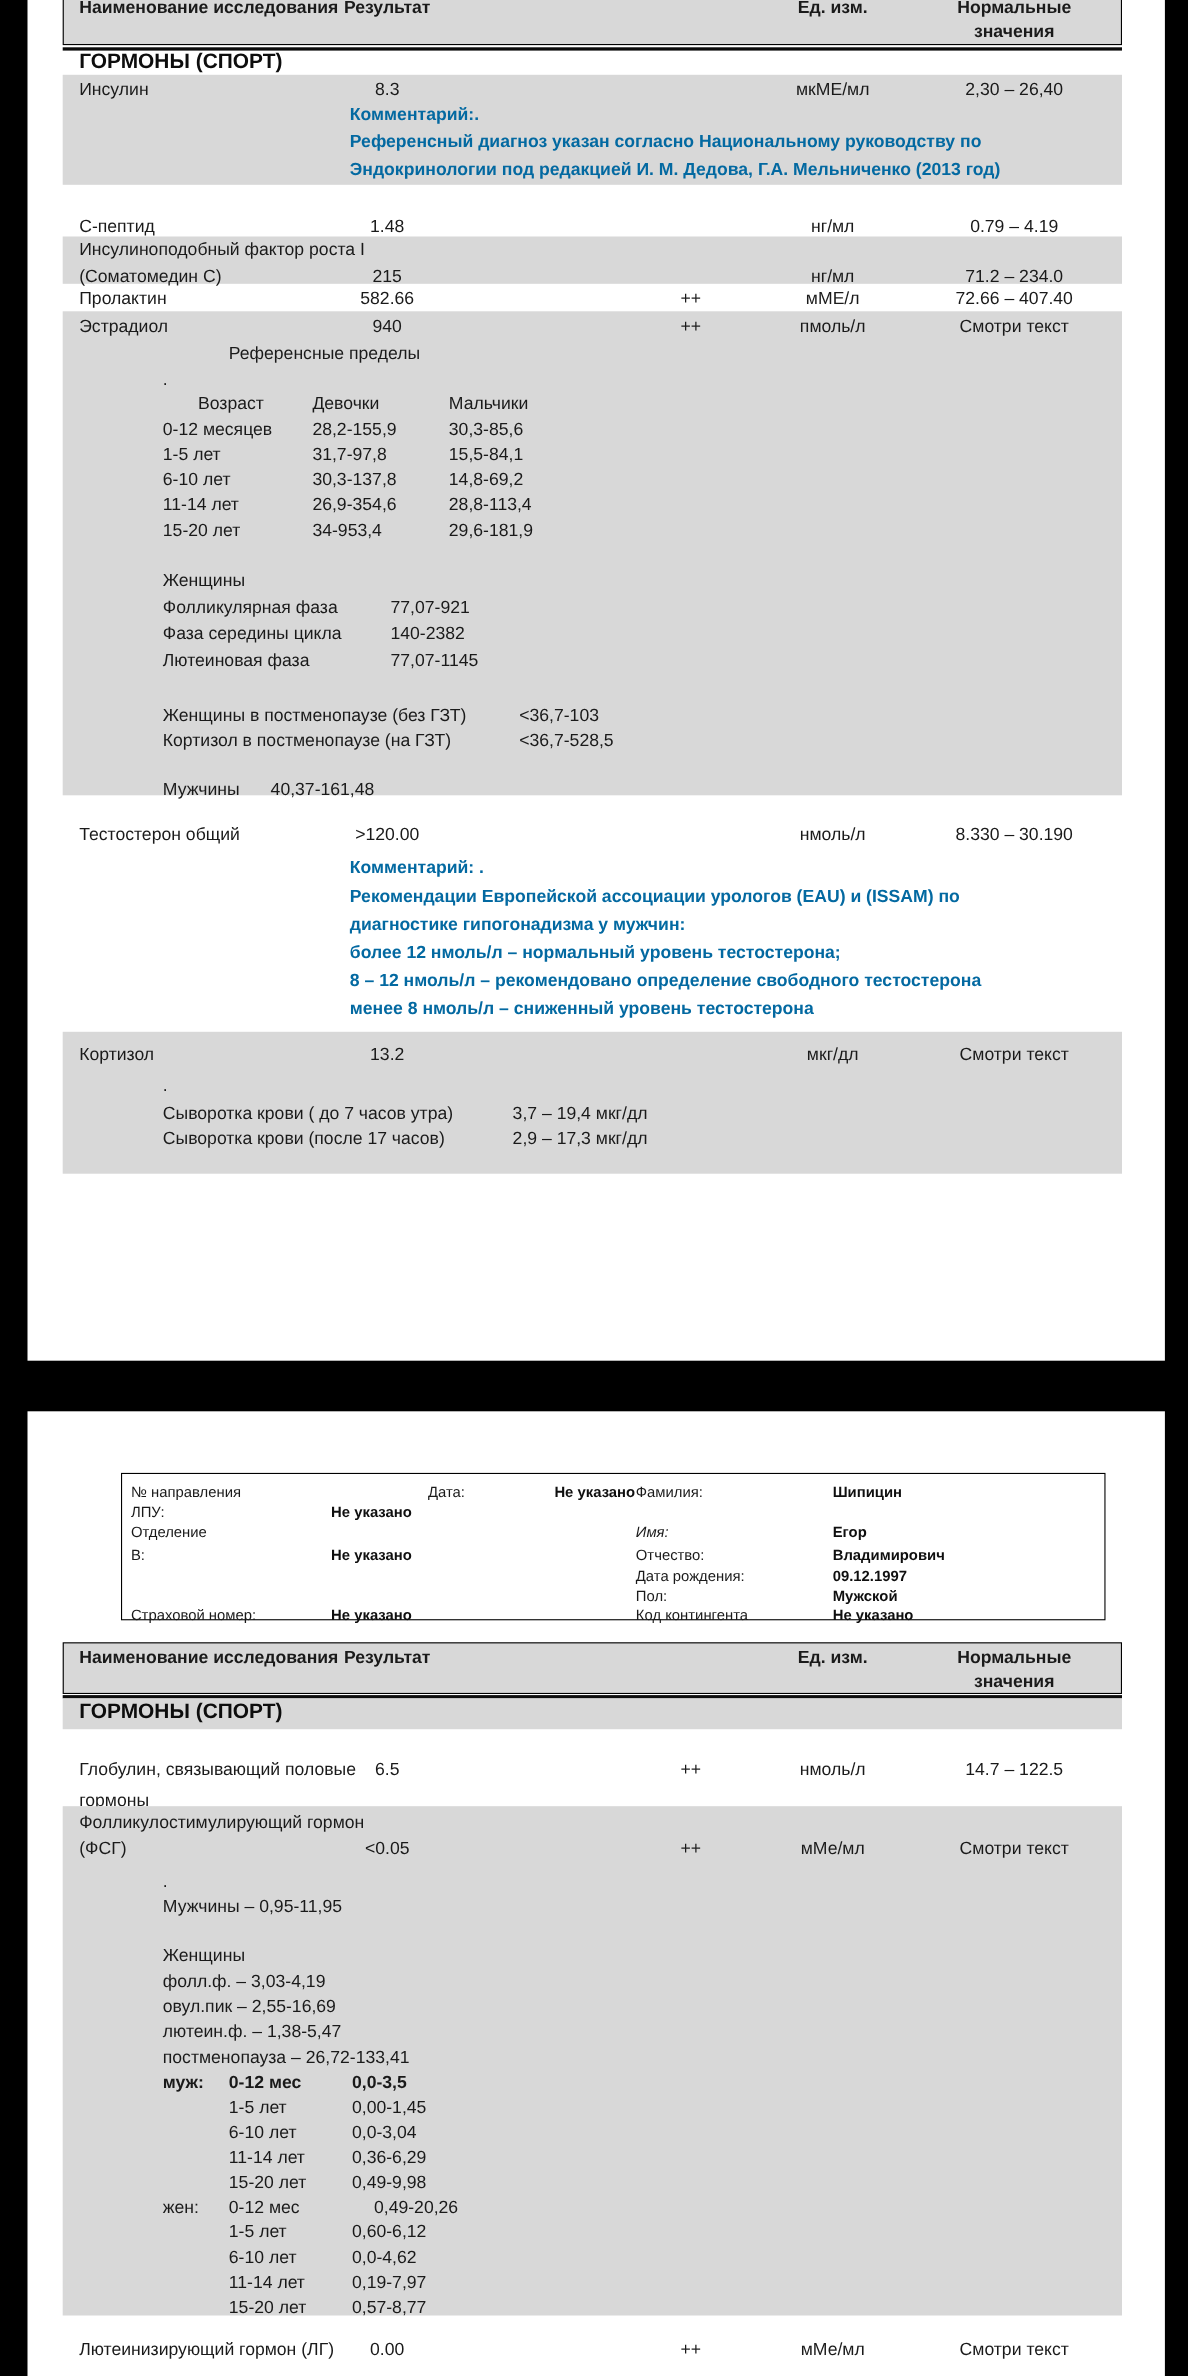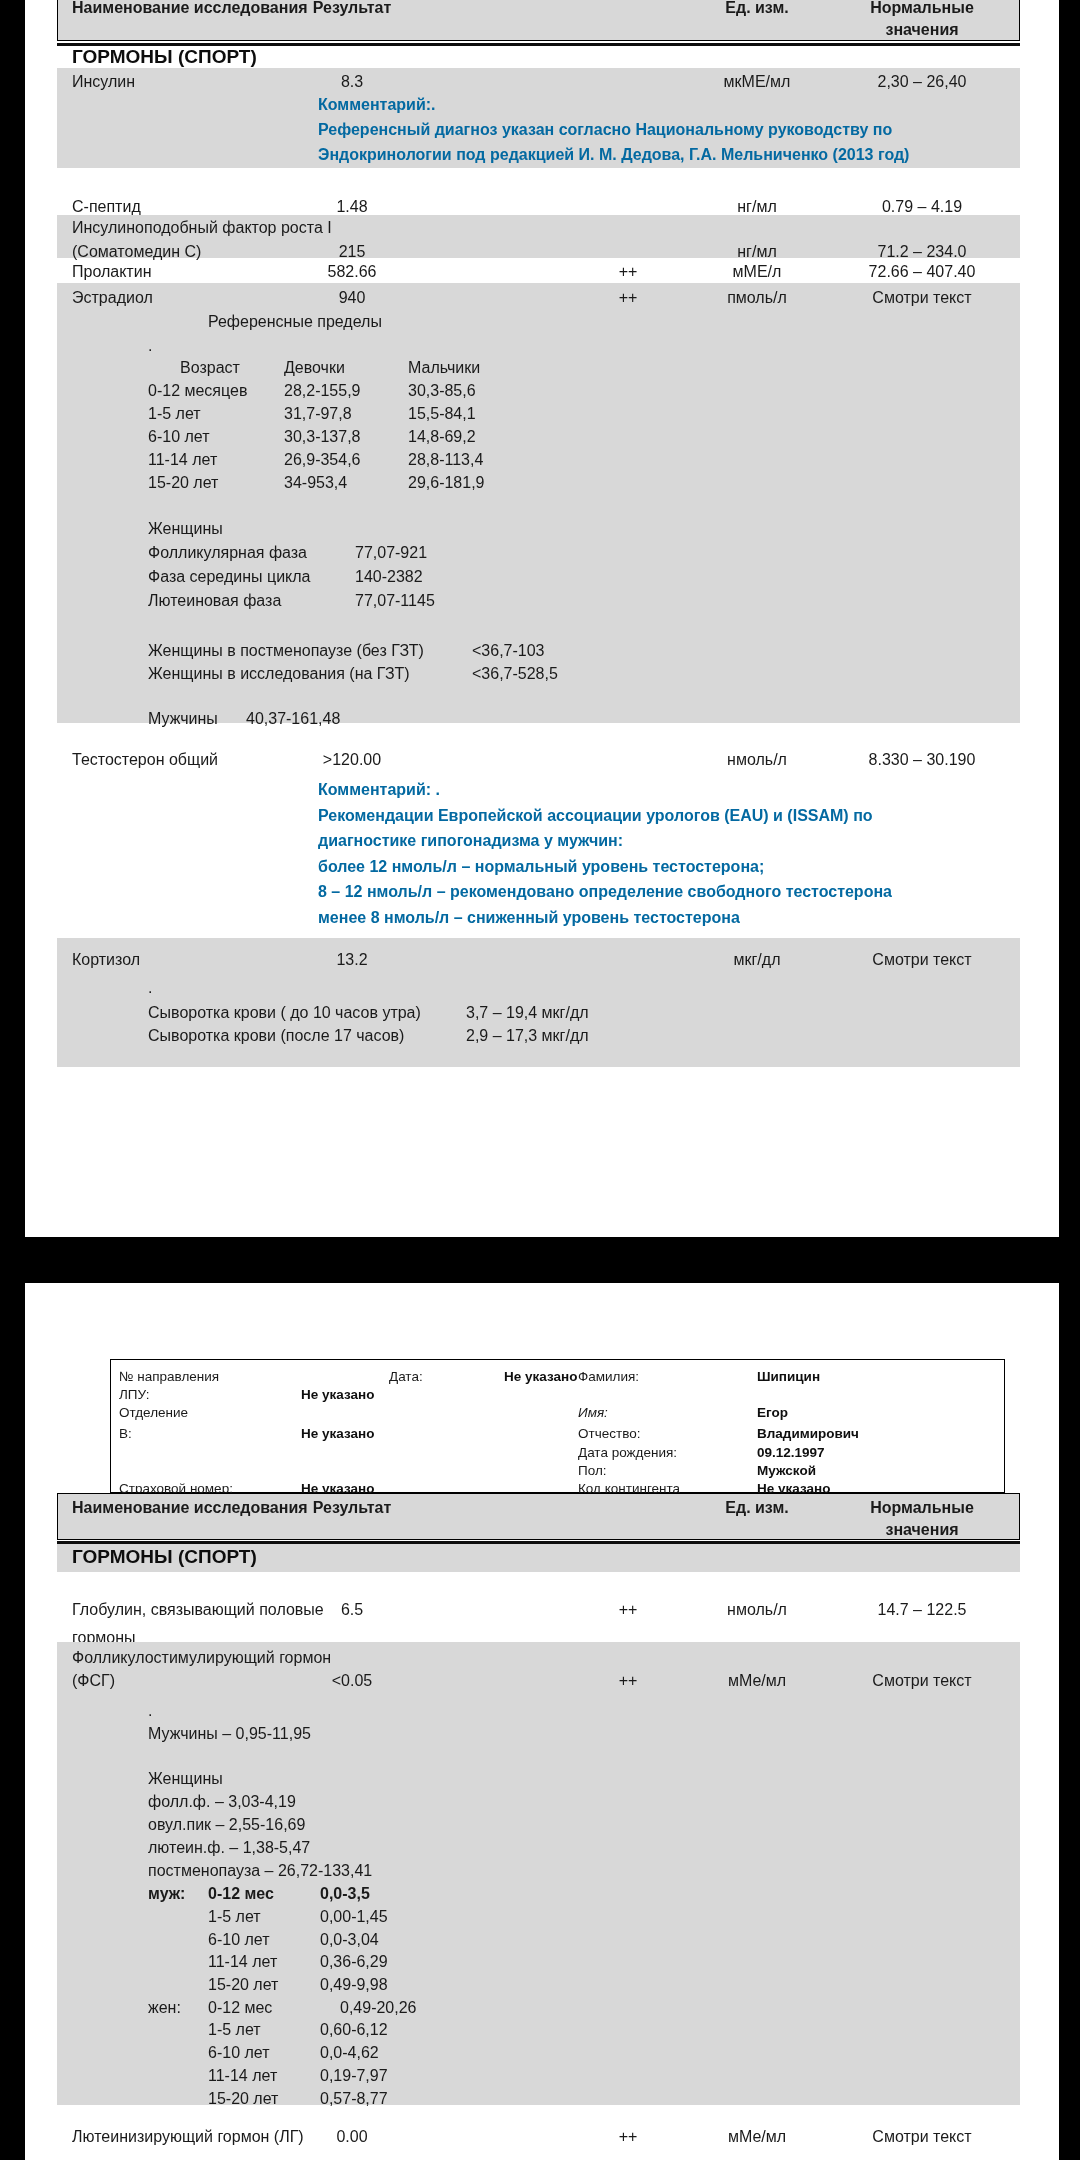--- a/index.html
+++ b/index.html
@@ -16,21 +16,21 @@
   .b{font-weight:700;color:#0369a1;}
   .sect{position:absolute;left:47px;font-size:19px;line-height:22px;font-weight:700;color:#0d0d0d;white-space:nowrap;}
   .r{position:absolute;left:0;width:1034px;height:22px;}
   .r > span{position:absolute;top:0;font-size:16px;line-height:20px;color:#1a1a1a;white-space:nowrap;}
   .cname{left:47px;}
   .cres{left:262px;width:130px;text-align:center;}
   .cflag{left:538px;width:130px;text-align:center;}
   .cunit{left:667px;width:130px;text-align:center;}
   .cnorm{left:812px;width:170px;text-align:center;}
   .hdrbox{position:absolute;left:32px;width:963px;background:#d8d8d8;border:1px solid #000;box-sizing:border-box;}
-  .pbox{position:absolute;left:85px;top:76px;width:895px;height:134px;border:1.5px solid #000;box-sizing:border-box;background:#fff;}
+  .pbox{position:absolute;left:85px;top:56px;width:895px;height:134px;border:1.5px solid #000;box-sizing:border-box;background:#fff;}
   .pt{position:absolute;font-size:13.5px;line-height:17px;color:#1a1a1a;white-space:nowrap;}
   .pv{font-weight:700;color:#0f0f0f;padding-left:48px;}
 </style>
 </head>
 <body>
 
 <div class="page" id="page1">
 
   <div class="hdrbox" style="top:-12px;height:53px;"></div>
   <div class="r" style="top:-2px;">
@@ -132,21 +132,21 @@
   </div>
   <div class="r" style="top:591px;">
     <span style="left:123px;">Лютеиновая фаза</span>
     <span style="left:330px;">77,07-1145</span>
   </div>
   <div class="r" style="top:641px;">
     <span style="left:123px;">Женщины в постменопаузе (без ГЗТ)</span>
     <span style="left:447px;">&lt;36,7-103</span>
   </div>
   <div class="r" style="top:664px;">
-    <span style="left:123px;">Женщины в исследования (на ГЗТ)</span>
+    <span style="left:123px;">Кортизол в постменопаузе (на ГЗТ)</span>
     <span style="left:447px;">&lt;36,7-528,5</span>
   </div>
   <div class="r" style="top:709px;">
     <span style="left:123px;">Мужчины</span>
     <span style="left:221px;">40,37-161,48</span>
   </div>
 
   <div class="r" style="top:750px;">
     <span class="cname">Тестостерон общий</span>
     <span class="cres">&gt;120.00</span>
@@ -162,21 +162,21 @@
 
   <div class="band" style="top:938px;height:129px;"></div>
   <div class="r" style="top:950px;">
     <span class="cname">Кортизол</span>
     <span class="cres">13.2</span>
     <span class="cunit">мкг/дл</span>
     <span class="cnorm">Смотри текст</span>
   </div>
   <div class="t" style="top:978px;left:123px;">.</div>
   <div class="r" style="top:1003px;">
-    <span style="left:123px;">Сыворотка крови ( до 10 часов утра)</span>
+    <span style="left:123px;">Сыворотка крови ( до 7 часов утра)</span>
     <span style="left:441px;">3,7 – 19,4 мкг/дл</span>
   </div>
   <div class="r" style="top:1026px;">
     <span style="left:123px;">Сыворотка крови (после 17 часов)</span>
     <span style="left:441px;">2,9 – 17,3 мкг/дл</span>
   </div>
 </div>
 
 <div class="page" id="page2">
 

